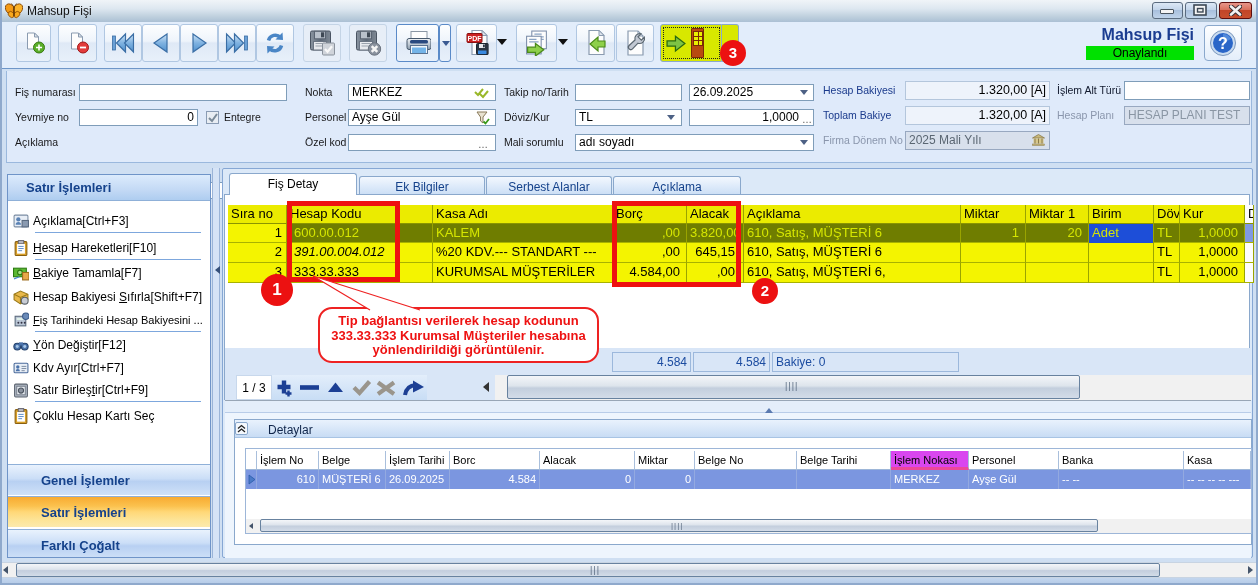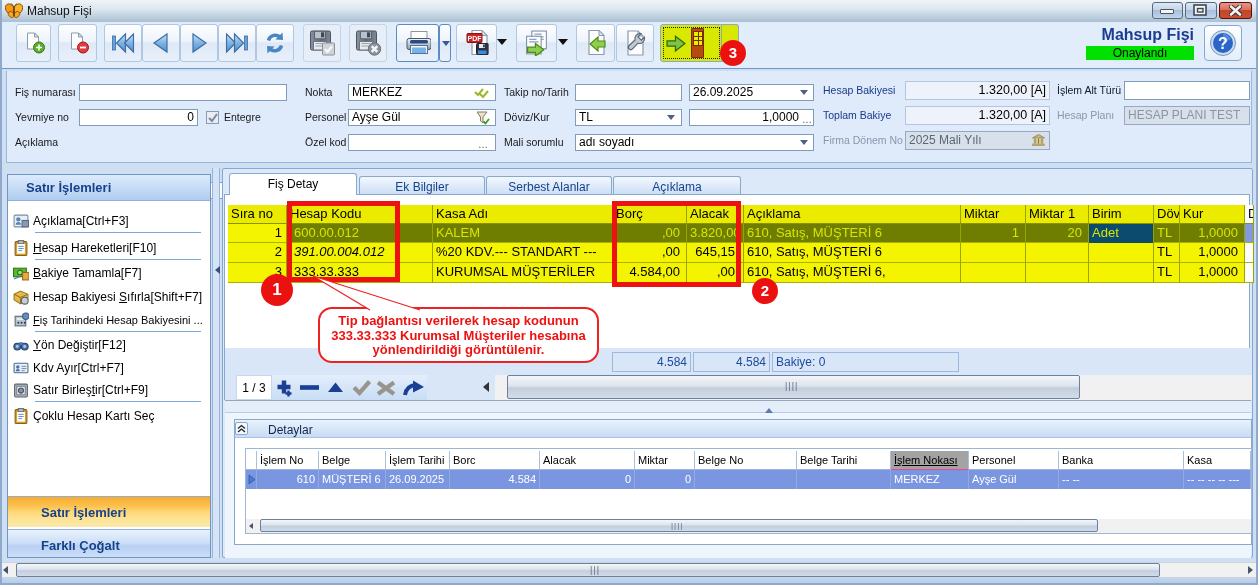--- a/index.html
+++ b/index.html
@@ -400,20 +400,23 @@
           </svg></div>
         <div class="mitem" style="top:208px;">Satır Birleş<u>t</u>ir[Ctrl+F9]</div>
         <div class="msep" style="top:226px;"></div>
         <div class="micon" style="top:233px;"><svg width="16" height="16" viewBox="0 0 15 15">
             <rect x="2" y="1.5" width="11" height="13" rx="1" fill="#d8a02a" stroke="#8a6010"></rect>
             <rect x="5" y="0.5" width="5" height="3" fill="#b8b8c0" stroke="#70707a"></rect>
             <rect x="3.8" y="3.8" width="7.4" height="9" fill="#fff"></rect>
             <path d="M5 6 h5 M5 8 h5 M5 10 h3.5" stroke="#5a8ac8" stroke-width="0.9"></path>
           </svg></div>
         <div class="mitem" style="top:234px;">Çoklu Hesap Kartı Seç</div>
+      </div>
+    <div class="navbar" style="top:289px;">
+        <span>Genel İşlemler</span>
       </div>
     <div class="navbar" id="navorange" style="top:321px;">
         <span>Satır İşlemleri</span>
       </div>
     <div class="navbar" style="top:354px;height:30px;">
         <span>Farklı Çoğalt</span>
       </div>
   </div>
 
   <div class="abs" style="left:212px;top:168px;width:8px;height:390px;background:#d5e3f6;border-left:1px solid #9ab4d8;border-right:1px solid #9ab4d8;"></div>
@@ -439,21 +442,21 @@
       <div class="ycell" style="left:1180px;top:205px;width:65px;height:19px;background:#ebeb00;border-bottom:1px solid #8a9400;">Kur</div>
       <div class="ycell" style="left:1245px;top:205px;width:9px;height:19px;background:#fdfdfd;border-bottom:1px solid #8a9400;color:#000;">D</div>
       <div class="ycell" style="left:228px;top:224px;width:59px;height:19px;background:#f4f400;color:#000;text-align:right;padding-right:4px;">1</div>
       <div class="ycell" style="left:287px;top:224px;width:146px;height:19px;background:#6f7d00;color:#d6e600;padding-left:7px;">600.00.012</div>
       <div class="ycell" style="left:433px;top:224px;width:180px;height:19px;background:#6f7d00;color:#d6e600;">KALEM</div>
       <div class="ycell" style="left:613px;top:224px;width:74px;height:19px;background:#6f7d00;color:#d6e600;text-align:right;padding-right:6px;">,00</div>
       <div class="ycell" style="left:687px;top:224px;width:57px;height:19px;background:#6f7d00;color:#d6e600;text-align:right;padding-right:8px;">3.820,00</div>
       <div class="ycell" style="left:744px;top:224px;width:217px;height:19px;background:#6f7d00;color:#d6e600;">610, Satış, MÜŞTERİ 6</div>
       <div class="ycell" style="left:961px;top:224px;width:65px;height:19px;background:#6f7d00;color:#d6e600;text-align:right;padding-right:6px;">1</div>
       <div class="ycell" style="left:1026px;top:224px;width:63px;height:19px;background:#6f7d00;color:#d6e600;text-align:right;padding-right:6px;">20</div>
-      <div class="ycell" style="left:1089px;top:224px;width:65px;height:34px;background:#0c4a6e;color:#d6e600;">Adet</div>
+      <div class="ycell" style="left:1089px;top:224px;width:65px;height:34px;background:#1d4ed8;color:#d6e600;">Adet</div>
       <div class="ycell" style="left:1154px;top:224px;width:26px;height:19px;background:#6f7d00;color:#d6e600;">TL</div>
       <div class="ycell" style="left:1180px;top:224px;width:65px;height:19px;background:#6f7d00;color:#d6e600;text-align:right;padding-right:6px;">1,0000</div>
       <div class="ycell" style="left:1245px;top:224px;width:9px;height:19px;background:#8099e0;"></div>
       <div class="ycell" style="left:228px;top:243px;width:59px;height:20px;background:#f4f400;color:#000;text-align:right;padding-right:4px;">2</div>
       <div class="ycell" style="left:287px;top:243px;width:146px;height:20px;background:#f4f400;color:#000;padding-left:7px;font-style:italic;">391.00.004.012</div>
       <div class="ycell" style="left:433px;top:243px;width:180px;height:20px;background:#f4f400;color:#000;">%20 KDV.--- STANDART ---</div>
       <div class="ycell" style="left:613px;top:243px;width:74px;height:20px;background:#f4f400;color:#000;text-align:right;padding-right:6px;">,00</div>
       <div class="ycell" style="left:687px;top:243px;width:57px;height:20px;background:#f4f400;color:#000;text-align:right;padding-right:8px;">645,15</div>
       <div class="ycell" style="left:744px;top:243px;width:217px;height:20px;background:#f4f400;color:#000;">610, Satış, MÜŞTERİ 6</div>
       <div class="ycell" style="left:961px;top:243px;width:65px;height:20px;background:#f4f400;color:#000;text-align:right;padding-right:6px;"></div>
@@ -517,21 +520,21 @@
       <div class="abs" style="left:245px;top:448px;width:1007px;height:86px;background:#fff;border:1px solid #9db6d8;"></div>
       <div class="lcell" style="left:246px;top:451px;width:11px;height:19px;border-bottom:1px solid #9db6d8;background:#fff;"></div>
       <div class="lcell" style="left:257px;top:451px;width:62px;height:19px;border-bottom:1px solid #9db6d8;background:#fff;">İşlem No</div>
       <div class="lcell" style="left:319px;top:451px;width:67px;height:19px;border-bottom:1px solid #9db6d8;background:#fff;">Belge</div>
       <div class="lcell" style="left:386px;top:451px;width:64px;height:19px;border-bottom:1px solid #9db6d8;background:#fff;">İşlem Tarihi</div>
       <div class="lcell" style="left:450px;top:451px;width:90px;height:19px;border-bottom:1px solid #9db6d8;background:#fff;">Borc</div>
       <div class="lcell" style="left:540px;top:451px;width:95px;height:19px;border-bottom:1px solid #9db6d8;background:#fff;">Alacak</div>
       <div class="lcell" style="left:635px;top:451px;width:60px;height:19px;border-bottom:1px solid #9db6d8;background:#fff;">Miktar</div>
       <div class="lcell" style="left:695px;top:451px;width:102px;height:19px;border-bottom:1px solid #9db6d8;background:#fff;">Belge No</div>
       <div class="lcell" style="left:797px;top:451px;width:94px;height:19px;border-bottom:1px solid #9db6d8;background:#fff;">Belge Tarihi</div>
-      <div class="lcell" style="left:891px;top:451px;width:78px;height:19px;border-bottom:1px solid #ec4899;background:#a3a3a3;text-decoration:underline;">İşlem Nokası</div>
+      <div class="lcell" style="left:891px;top:451px;width:78px;height:19px;border-bottom:3px solid #ec4899;background:#d946ef;">İşlem Nokası</div>
       <div class="lcell" style="left:969px;top:451px;width:90px;height:19px;border-bottom:1px solid #9db6d8;background:#fff;">Personel</div>
       <div class="lcell" style="left:1059px;top:451px;width:125px;height:19px;border-bottom:1px solid #9db6d8;background:#fff;">Banka</div>
       <div class="lcell" style="left:1184px;top:451px;width:67px;height:19px;border-bottom:1px solid #9db6d8;background:#fff;">Kasa</div>
       <div class="lcell lcellsel" style="left:246px;top:470px;width:11px;height:19px;background:#7b96e0;"></div>
       <div class="lcell lcellsel" style="left:257px;top:470px;width:62px;height:19px;background:#7b96e0;text-align:right;">610</div>
       <div class="lcell lcellsel" style="left:319px;top:470px;width:67px;height:19px;background:#7b96e0;">MÜŞTERİ 6</div>
       <div class="lcell lcellsel" style="left:386px;top:470px;width:64px;height:19px;background:#7b96e0;">26.09.2025</div>
       <div class="lcell lcellsel" style="left:450px;top:470px;width:90px;height:19px;background:#7b96e0;text-align:right;">4.584</div>
       <div class="lcell lcellsel" style="left:540px;top:470px;width:95px;height:19px;background:#7b96e0;text-align:right;">0</div>
       <div class="lcell lcellsel" style="left:635px;top:470px;width:60px;height:19px;background:#7b96e0;text-align:right;">0</div>

